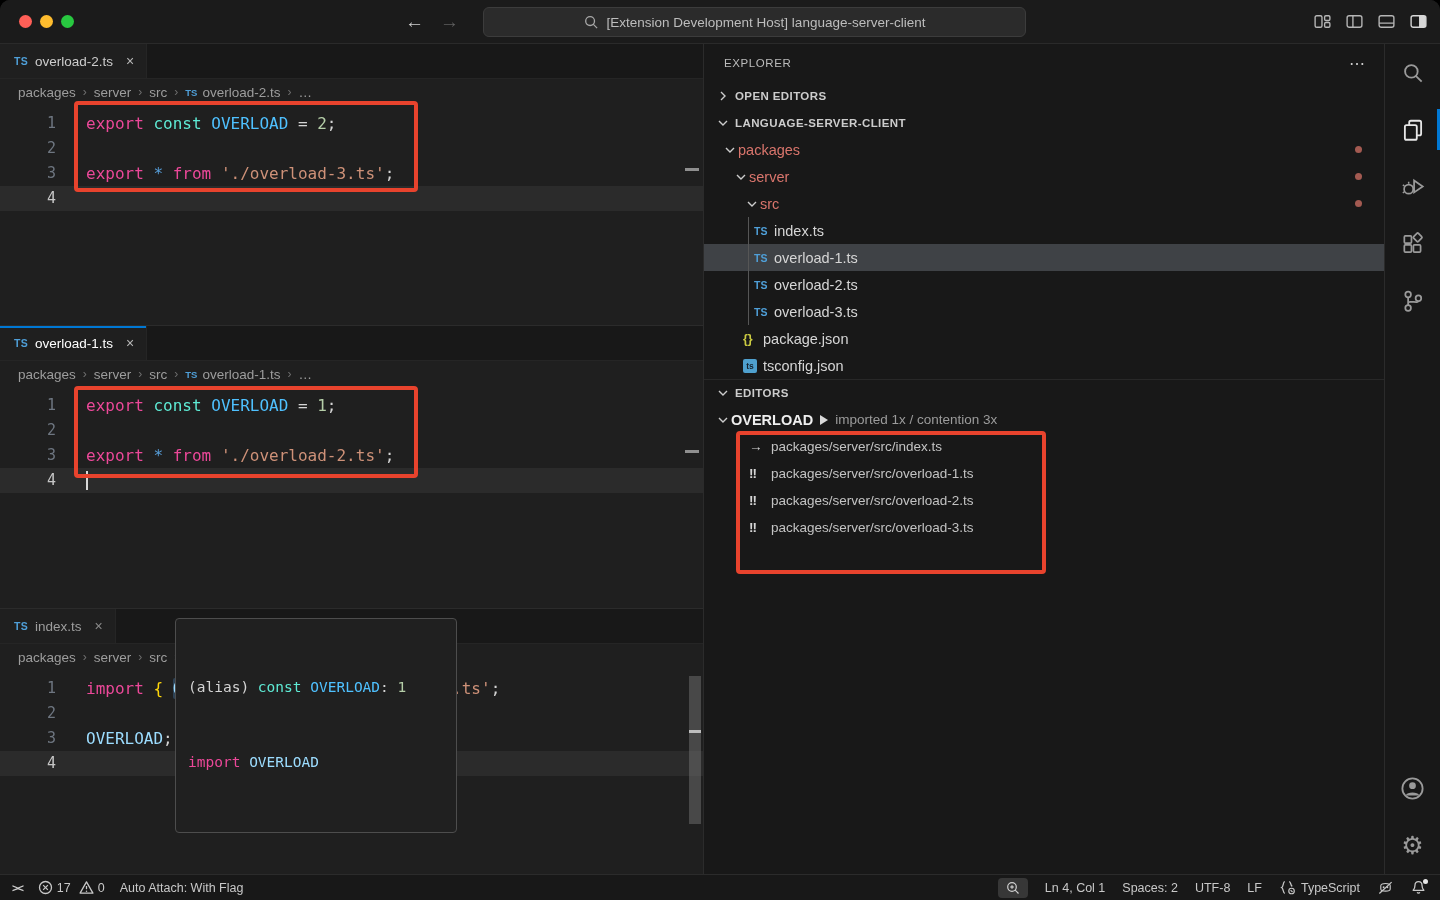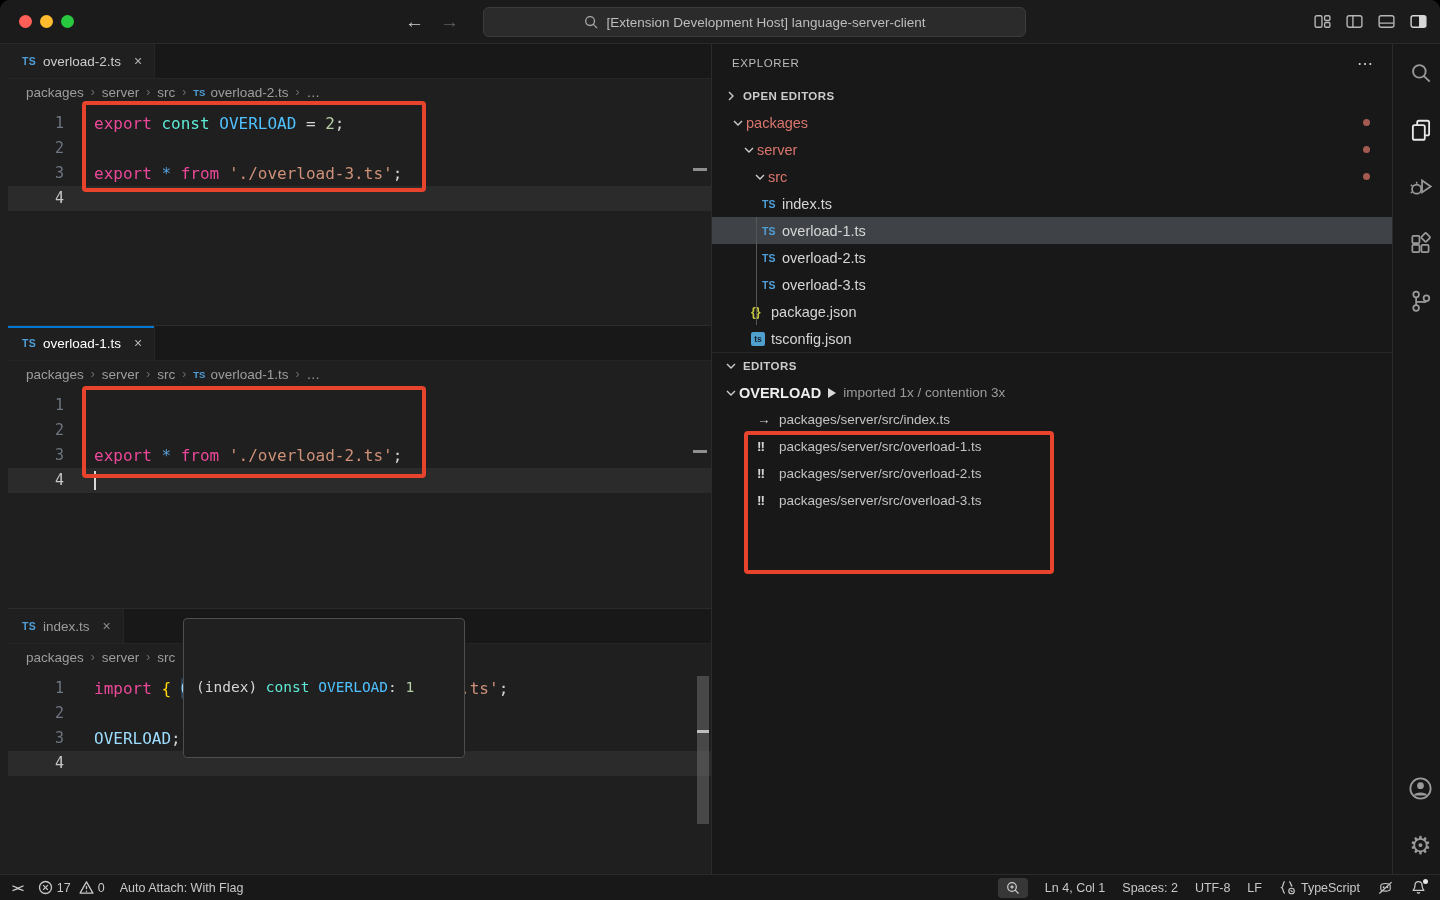--- a/index.html
+++ b/index.html
@@ -11,21 +11,21 @@
   .titlebar { position:absolute; top:0; left:0; right:0; height:44px; background:#1b1b1b; border-bottom:1px solid #2a2a2a; }
   .traffic { position:absolute; top:15px; left:19px; display:flex; gap:8px; }
   .traffic span { width:13px; height:13px; border-radius:50%; display:block; }
   .nav-arrows { position:absolute; top:0; left:405px; height:44px; display:flex; align-items:center; gap:16px; font-size:19px; }
   .arrow-back { color:#cfcfcf; } .arrow-fwd { color:#5f5f5f; }
   .searchbox { position:absolute; left:483px; top:7px; width:543px; height:30px; background:#2b2b2b; border:1px solid #3c3c3c; border-radius:6px; display:flex; align-items:center; justify-content:center; gap:8px; color:#bdbdbd; font-size:13.5px; }
   .layout-icons { position:absolute; right:12px; top:12px; display:flex; gap:13px; }
   .layout-icons svg { display:block; }
 
   
-  .main { position:absolute; top:44px; left:8px; width:1374px; height:830px; }
+  .main { position:absolute; top:44px; left:0; width:1374px; height:830px; }
 
   
   .editor-col { position:absolute; left:0; top:0; width:704px; height:830px; background:#1f1f1f; border-right:1px solid #2b2b2b; }
   .group { position:absolute; left:0; width:703px; overflow:hidden; background:#1f1f1f; }
   .g1 { top:0; height:281px; }
   .g2 { top:281px; height:283px; border-top:1px solid #2b2b2b; }
   .g3 { top:564px; height:266px; border-top:1px solid #2b2b2b; }
   .tabs { height:35px; background:#181818; display:flex; border-bottom:1px solid #252525; }
   .tab { display:flex; align-items:center; gap:7px; padding:0 12px 0 14px; background:#1f1f1f; border-right:1px solid #252525; font-size:13.5px; color:#cccccc; position:relative; }
   .g2 .tab { box-shadow: inset 0 2px 0 #0078d4; color:#ffffff; }
@@ -190,21 +190,21 @@
             <span class="bc-item">server</span>
             <span class="bc-sep">›</span>
             <span class="bc-item">src</span>
             <span class="bc-sep">›</span>
             <span class="bc-item"><span class="bc-ts">TS</span>overload-1.ts</span>
             <span class="bc-sep">›</span>
             <span class="bc-item">…</span>
           </div>
         <div class="code">
             <div class="code-lines">
-              <div class="code-line"><span class="ln">1</span></div>
+              <div class="code-line"><span class="ln">1</span><span class="line-text"><span class="tok-kw">export</span><span class="tok-pl"> </span><span class="tok-ty">const</span><span class="tok-pl"> </span><span class="tok-vd">OVERLOAD</span><span class="tok-pl"> = </span><span class="tok-nu">1</span><span class="tok-pl">;</span></span></div>
               <div class="code-line"><span class="ln">2</span><span class="line-text"></span></div>
               <div class="code-line"><span class="ln">3</span><span class="line-text"><span class="tok-kw">export</span><span class="tok-pl"> </span><span class="tok-op">*</span><span class="tok-pl"> </span><span class="tok-kw">from</span><span class="tok-pl"> </span><span class="tok-st">'./overload-2.ts'</span><span class="tok-pl">;</span></span></div>
               <div class="code-line current"><span class="ln">4</span><span class="line-text"><span class="cursor"></span></span></div>
             </div>
           </div>
         <div class="annot annot-g2"></div>
         <div class="ruler-dash"></div>
       </div>
 
       <div class="group g3">
@@ -226,41 +226,50 @@
           </div>
         <div class="code">
             <div class="code-lines">
               <div class="code-line"><span class="ln">1</span><span class="line-text"><span class="tok-kw">import</span><span class="tok-pl"> </span><span class="tok-br">{</span><span class="tok-pl"> </span><span class="tok-idh">OVERLOAD</span><span class="tok-pl"> </span><span class="tok-br">}</span><span class="tok-pl"> </span><span class="tok-kw">from</span><span class="tok-pl"> </span><span class="tok-st">'./overload-1.ts'</span><span class="tok-pl">;</span></span></div>
               <div class="code-line"><span class="ln">2</span><span class="line-text"></span></div>
               <div class="code-line"><span class="ln">3</span><span class="line-text"><span class="tok-id">OVERLOAD</span><span class="tok-pl">;</span></span></div>
               <div class="code-line current"><span class="ln">4</span><span class="line-text"></span></div>
             </div>
           </div>
         <div class="hover-tip">
-          <div id="tip-line1"><span class="tok-pl">(index) </span><span class="tok-ty">const</span><span class="tok-pl"> </span><span class="tok-vd">OVERLOAD</span><span class="tok-pl">: </span><span class="tok-nu">1</span></div>
+          <div id="tip-line1"><span class="tok-pl">(alias) </span><span class="tok-ty">const</span><span class="tok-pl"> </span><span class="tok-vd">OVERLOAD</span><span class="tok-pl">: </span><span class="tok-nu">1</span></div>
+          <div id="tip-line2"><span class="tok-kw">import</span><span class="tok-pl"> </span><span class="tok-id">OVERLOAD</span></div>
         </div>
         <div class="g3-scrollbar"></div>
         <div class="g3-scroll-dash"></div>
       </div>
 
     </div>
 
     <div class="sidebar">
       <div class="sb-title">
         <span>EXPLORER</span>
         <span class="sb-more">⋯</span>
       </div>
       <div id="sb-rows">
           <div class="sb-row sb-section">
             <span class="chev">
               <svg width="16" height="16" viewBox="0 0 16 16">
                 <path d="M6 4 L10 8 L6 12" stroke="#cccccc" fill="none" stroke-width="1.4"></path>
               </svg>
             </span>
             <span>OPEN EDITORS</span>
+          </div>
+          <div class="sb-row sb-section">
+            <span class="chev">
+              <svg width="16" height="16" viewBox="0 0 16 16">
+                <path d="M4 6 L8 10 L12 6" stroke="#cccccc" fill="none" stroke-width="1.4"></path>
+              </svg>
+            </span>
+            <span>LANGUAGE-SERVER-CLIENT</span>
           </div>
           <div class="sb-row" style="padding-left:17px">
             <span class="chev">
               <svg width="16" height="16" viewBox="0 0 16 16">
                 <path d="M4 6 L8 10 L12 6" stroke="#cccccc" fill="none" stroke-width="1.4"></path>
               </svg>
             </span>
             <span class="tree-label err">packages</span>
             <span class="dot"></span>
           </div>

